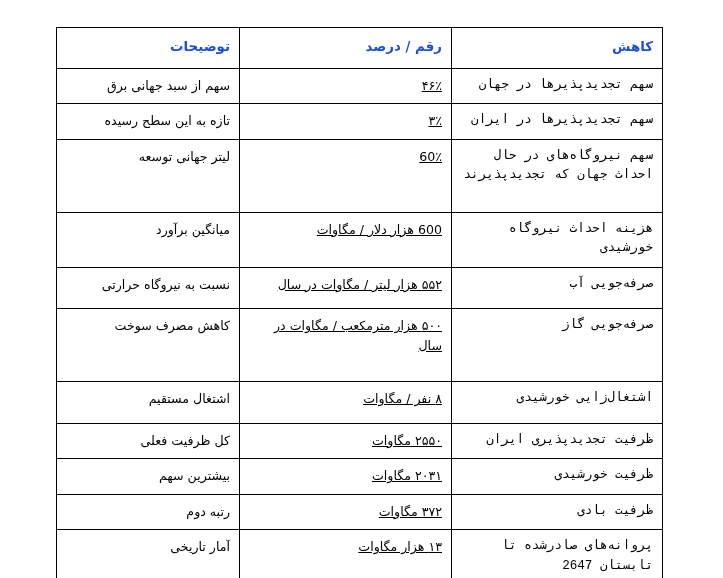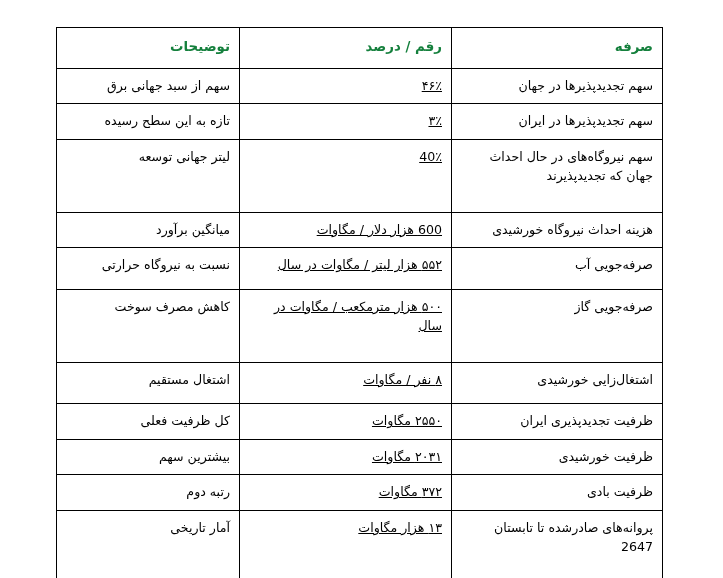--- a/index.html
+++ b/index.html
@@ -34,72 +34,72 @@
   table.stats-table td {
     border: 1px solid #000000;
     vertical-align: top;
     padding: 7px 9px 8px 9px;
     line-height: 1.55;
     font-size: 12.6px;
     text-align: right;
   }
 
   table.stats-table thead th {
-    color: #15803d;
+    color: #1d4ed8;
     font-weight: bold;
     font-size: 13.4px;
     padding-top: 9px;
     padding-bottom: 10px;
     text-align: right;
   }
 
   
   col.col-title  { width: 211px; }
   col.col-figure { width: 212px; }
   col.col-notes  { width: 183px; }
 
-  td.cell-title  { text-align: right; }
+  td.cell-title  { text-align: right; font-family: Liberation Mono, monospace; }
   td.cell-figure { text-align: right; text-decoration: underline; }
   td.cell-notes  { text-align: right; }
 
   
   tr.tall td { padding-bottom: 26px; }
   tr.tall-sm td { padding-bottom: 14px; }
 </style>
 </head>
 <body>
 
 <div id="stats-table-wrap">
   <table class="stats-table">
     <colgroup>
       <col class="col-title">
       <col class="col-figure">
       <col class="col-notes">
     </colgroup>
     <thead>
       <tr>
-        <th>صرفه</th>
+        <th>کاهش</th>
         <th>رقم / درصد</th>
         <th>توضیحات</th>
       </tr>
     </thead>
     <tbody id="table-body">
         <tr>
           <td class="cell-title">سهم تجدیدپذیرها در جهان</td>
           <td class="cell-figure">۴۶٪</td>
           <td class="cell-notes">سهم از سبد جهانی برق</td>
         </tr>
         <tr>
           <td class="cell-title">سهم تجدیدپذیرها در ایران</td>
           <td class="cell-figure">۳٪</td>
           <td class="cell-notes">تازه به این سطح رسیده</td>
         </tr>
         <tr class="tall">
           <td class="cell-title">سهم نیروگاه‌های در حال احداث جهان که تجدیدپذیرند</td>
-          <td class="cell-figure">40٪</td>
+          <td class="cell-figure">60٪</td>
           <td class="cell-notes">لیتر جهانی توسعه</td>
         </tr>
         <tr>
           <td class="cell-title">هزینه احداث نیروگاه خورشیدی</td>
           <td class="cell-figure">600 هزار دلار / مگاوات</td>
           <td class="cell-notes">میانگین برآورد</td>
         </tr>
         <tr class="tall-sm">
           <td class="cell-title">صرفه‌جویی آب</td>
           <td class="cell-figure">۵۵۲ هزار لیتر / مگاوات در سال</td>

